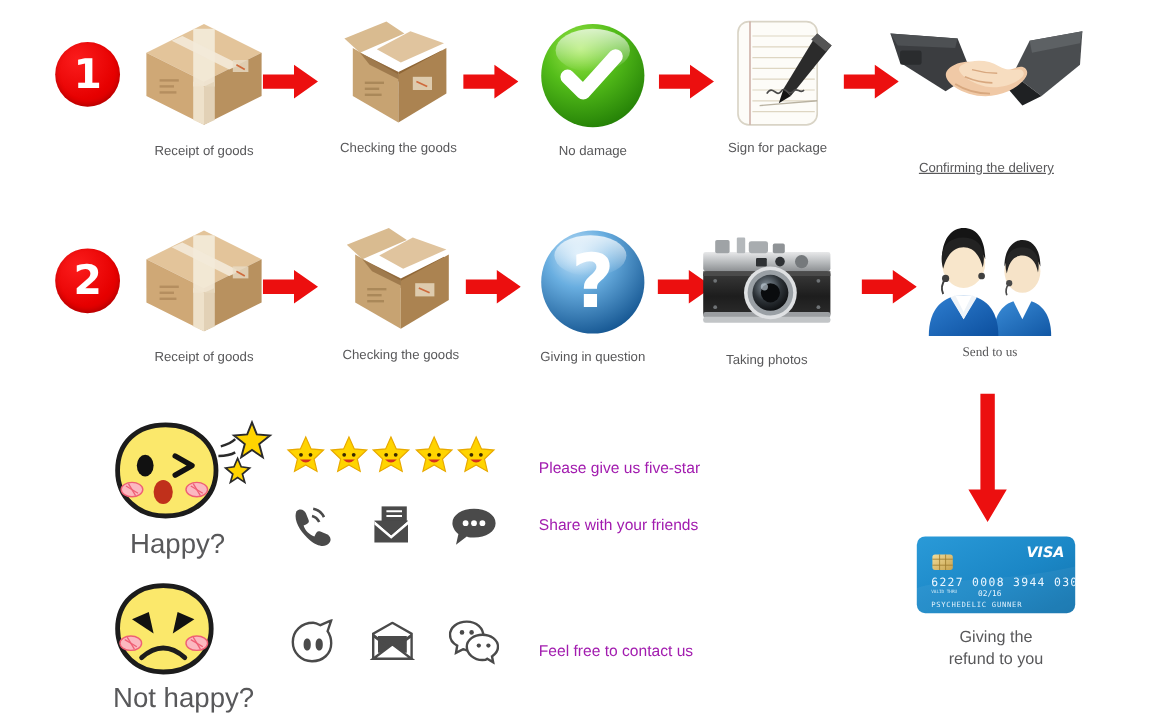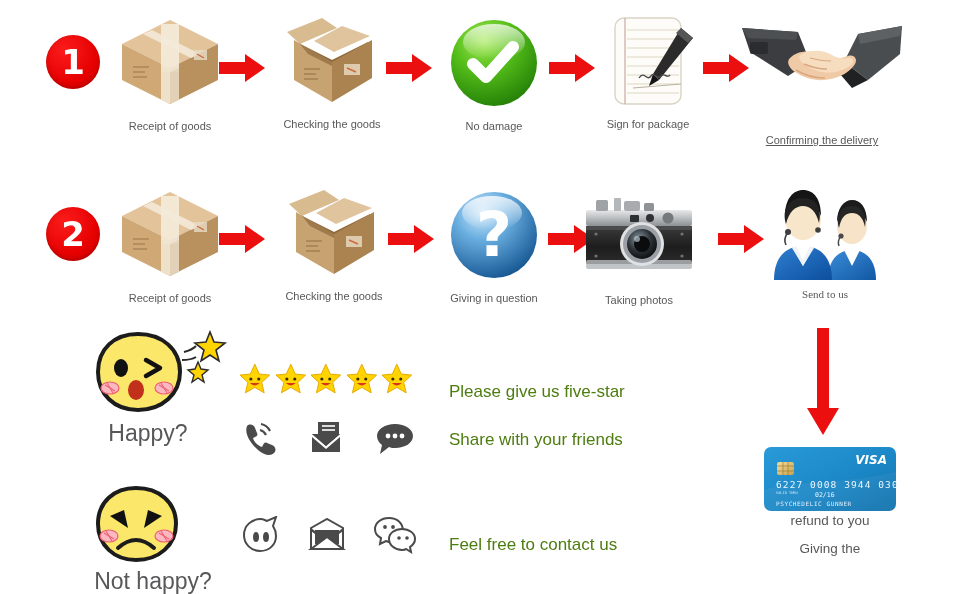--- a/index.html
+++ b/index.html
@@ -42,22 +42,22 @@
     color: #58585a;
     text-align: center;
     white-space: nowrap;
   }
 
   
   .icon-box { display: block; }
 
   
   .statement {
-    font-size: 17px;
-    color: #4d7c0f;
+    font-size: 13px;
+    color: #a21caf;
     white-space: nowrap;
   }
 
   
   .mood-caption {
     font-size: 23px;
     color: #58585a;
     text-align: center;
     white-space: nowrap;
   }
@@ -354,21 +354,21 @@
       <path d="M19 30 c0 -17 8 -26 18 -26 c11 0 18 9 18 26 c-4 -10 -10 -15 -18 -15 c-8 0 -14 5 -18 15z" fill="#151515"></path>
       <path d="M20 38 c-4 -13 1 -26 17 -26 c15 0 19 13 16 25 c-3 -12 -9 -17 -16 -17 c-8 0 -14 6 -17 18z" fill="#222222"></path>
       <circle cx="22" cy="46" r="3" fill="#3f3f3f"></circle>
       <path d="M22 46 q-5 7 -2 13" stroke="#3f3f3f" stroke-width="1.6" fill="none"></path>
       <circle cx="52" cy="44" r="2.8" fill="#3f3f3f"></circle>
     </svg>
     <div class="flow-label" style="margin-top:6px;font-family:Liberation Serif, serif;">Send to us</div>
   </div>
 </div>
 
-<div class="abs" style="left:88px;top:328px;width:140px;height:115px;">
+<div class="abs" style="left:88px;top:348px;width:140px;height:115px;">
   <svg class="icon-box" width="140" height="88" viewBox="0 0 140 88">
 
     <polygon points="122,4 126,14 137,15 128,22 131,33 122,27 113,33 116,22 107,15 118,14" fill="#ffd400" stroke="#2b2b2b" stroke-width="1.6"></polygon>
     <polygon points="110,34 113,41 120,42 114,47 116,54 110,50 104,54 106,47 100,42 107,41" fill="#ffd400" stroke="#2b2b2b" stroke-width="1.4"></polygon>
     <path d="M96 24 q8 -2 12 -6" stroke="#2b2b2b" stroke-width="2" fill="none"></path>
     <path d="M94 32 q9 0 14 -3" stroke="#2b2b2b" stroke-width="2" fill="none"></path>
 
     <path d="M10 44 c0 -23 16 -38 40 -38 c24 0 42 15 42 38 c0 22 -18 38 -42 38 c-24 0 -40 -16 -40 -38z" fill="#fbe86b" stroke="#1c1c1c" stroke-width="4"></path>
 
     <ellipse cx="33" cy="40" rx="7" ry="9" fill="#111111"></ellipse>
@@ -522,15 +522,15 @@
       <line x1="14" y1="20" x2="31" y2="20"></line>
         <line x1="14" y1="25" x2="31" y2="25"></line>
       <line x1="20" y1="16" x2="20" y2="29"></line>
         <line x1="25" y1="16" x2="25" y2="29"></line>
     </g>
     <text x="13" y="42" font-family="DejaVu Sans Mono, monospace" font-size="9.5" fill="#eaf6ff" letter-spacing="1.1">6227  0008  3944  0300</text>
     <text x="13" y="48" font-family="DejaVu Sans Mono, monospace" font-size="3.6" fill="#cfe8f7">VALID THRU</text>
     <text x="52" y="51" font-family="DejaVu Sans Mono, monospace" font-size="6.5" fill="#eaf6ff">02/16</text>
     <text x="13" y="60" font-family="DejaVu Sans Mono, monospace" font-size="6" fill="#dff0fb" letter-spacing=".6">PSYCHEDELIC GUNNER</text>
   </svg>
+  <div class="card-caption" style="margin-top:10px;">Giving the</div>
   <div class="card-caption">refund to you</div>
-  <div class="card-caption" style="margin-top:10px;">Giving the</div>
 </div>
 
 </body></html>

